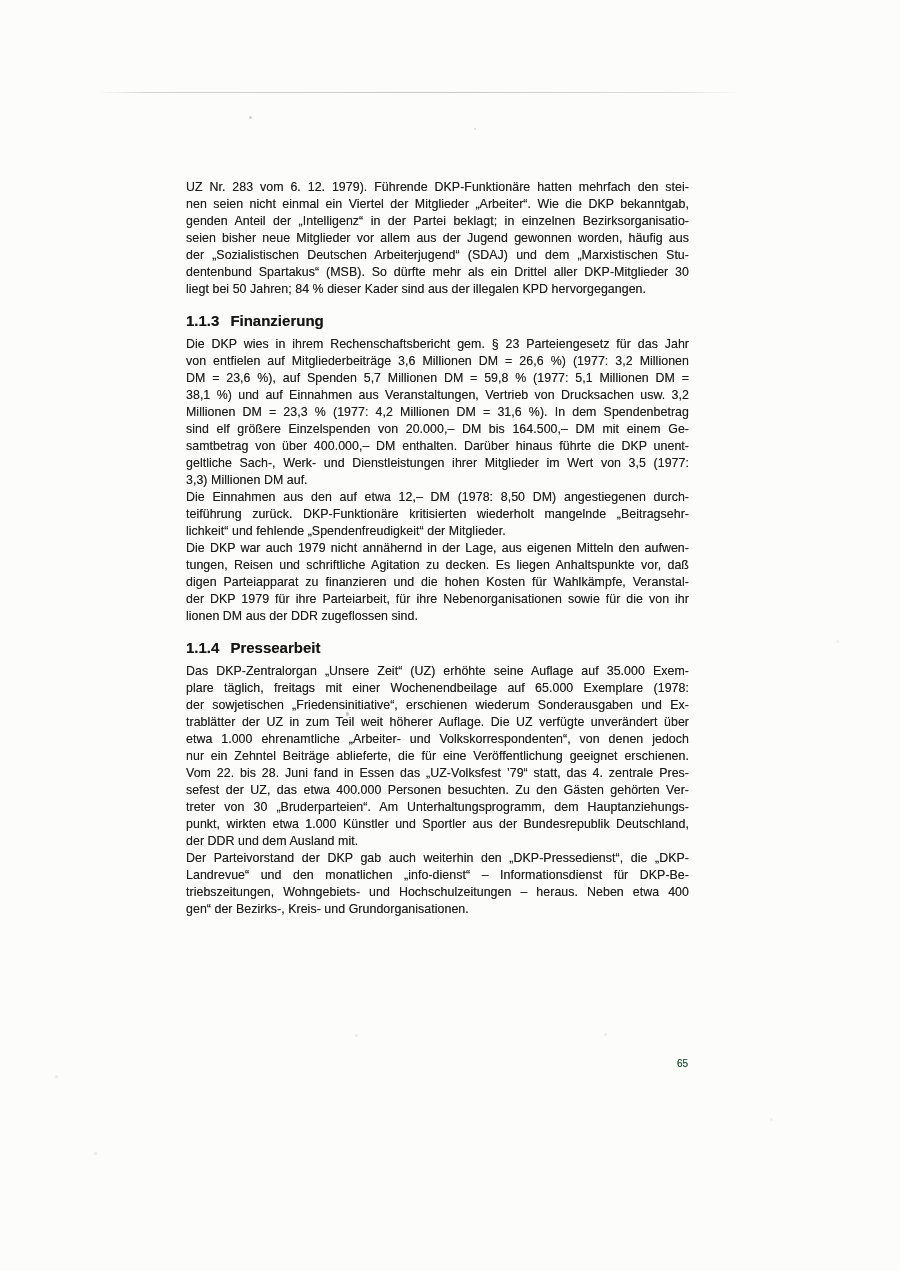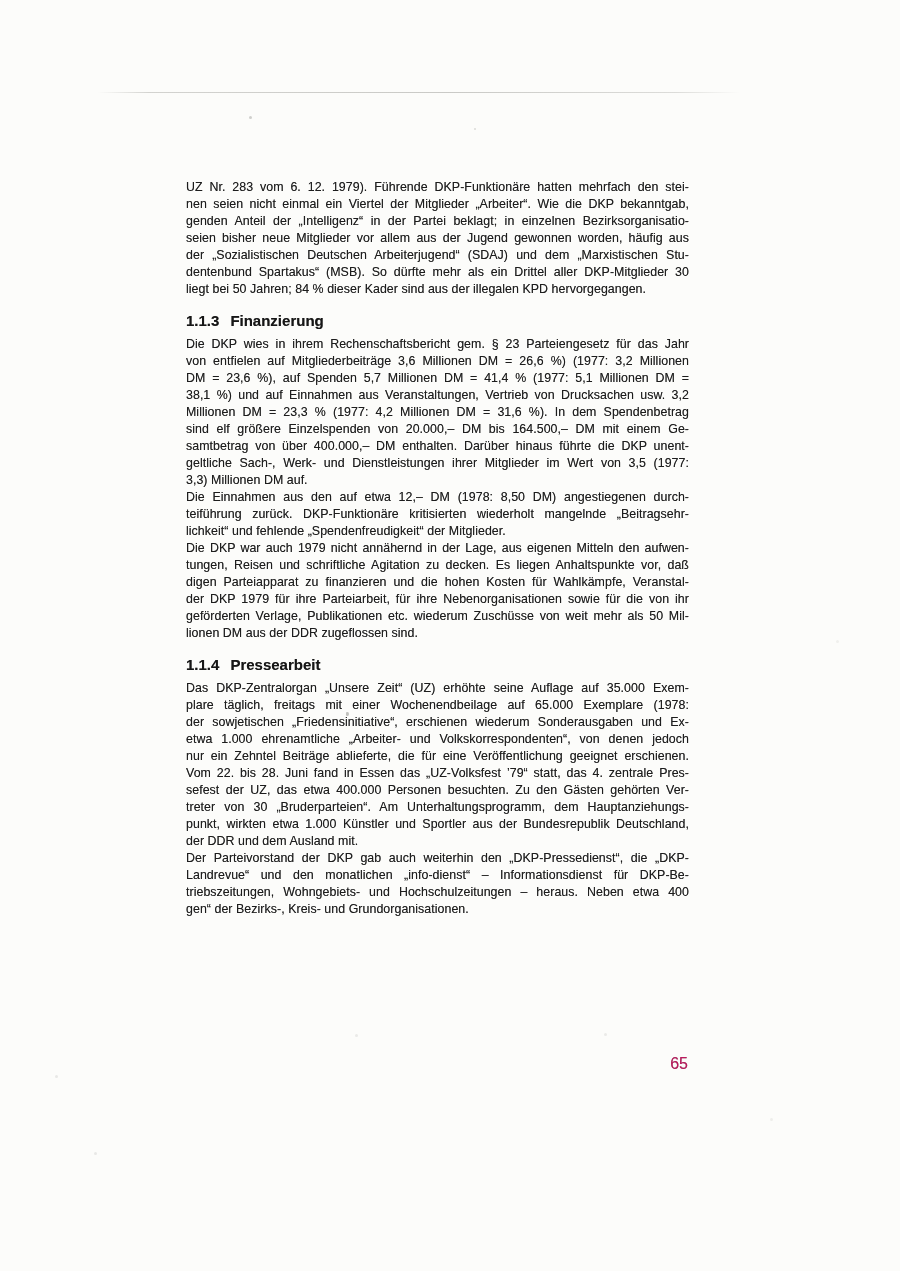--- a/index.html
+++ b/index.html
@@ -81,23 +81,23 @@
   }
   .heading .hnum {
     margin-right: 11px;
   }
   .page-number {
     position: absolute;
     left: 185px;
     top: 1055px;
     width: 503px;
     text-align: right;
-    font-size: 16px;
+    font-size: 10px;
     line-height: 17px;
-    color: #be185d;
+    color: #14532d;
     text-shadow: 0 0 0.35px rgba(30,30,30,0.5);
   }
 </style>
 </head>
 <body>
 
 <div class="scan-line"></div>
 
 <div class="speck s1"></div>
 <div class="speck s2"></div>
@@ -116,46 +116,46 @@
       <div class="line">genden Anteil der „Intelligenz“ in der Partei beklagt; in einzelnen Bezirksorganisatio-</div>
       <div class="line">seien bisher neue Mitglieder vor allem aus der Jugend gewonnen worden, häufig aus</div>
       <div class="line">der „Sozialistischen Deutschen Arbeiterjugend“ (SDAJ) und dem „Marxistischen Stu-</div>
       <div class="line">dentenbund Spartakus“ (MSB). So dürfte mehr als ein Drittel aller DKP-Mitglieder 30</div>
       <div class="line last">liegt bei 50 Jahren; 84 % dieser Kader sind aus der illegalen KPD hervorgegangen.</div>
     </div>
     <div class="heading"><span class="hnum">1.1.3</span><span class="htitle">Finanzierung</span></div>
     <div class="para">
       <div class="line">Die DKP wies in ihrem Rechenschaftsbericht gem. § 23 Parteiengesetz für das Jahr</div>
       <div class="line">von entfielen auf Mitgliederbeiträge 3,6 Millionen DM = 26,6 %) (1977: 3,2 Millionen</div>
-      <div class="line">DM = 23,6 %), auf Spenden 5,7 Millionen DM = 41,4 % (1977: 5,1 Millionen DM =</div>
+      <div class="line">DM = 23,6 %), auf Spenden 5,7 Millionen DM = 59,8 % (1977: 5,1 Millionen DM =</div>
       <div class="line">38,1 %) und auf Einnahmen aus Veranstaltungen, Vertrieb von Drucksachen usw. 3,2</div>
       <div class="line">Millionen DM = 23,3 % (1977: 4,2 Millionen DM = 31,6 %). In dem Spendenbetrag</div>
       <div class="line">sind elf größere Einzelspenden von 20.000,– DM bis 164.500,– DM mit einem Ge-</div>
       <div class="line">samtbetrag von über 400.000,– DM enthalten. Darüber hinaus führte die DKP unent-</div>
       <div class="line">geltliche Sach-, Werk- und Dienstleistungen ihrer Mitglieder im Wert von 3,5 (1977:</div>
       <div class="line last">3,3) Millionen DM auf.</div>
     </div>
     <div class="para">
       <div class="line">Die Einnahmen aus den auf etwa 12,– DM (1978: 8,50 DM) angestiegenen durch-</div>
       <div class="line">teiführung zurück. DKP-Funktionäre kritisierten wiederholt mangelnde „Beitragsehr-</div>
       <div class="line last">lichkeit“ und fehlende „Spendenfreudigkeit“ der Mitglieder.</div>
     </div>
     <div class="para">
       <div class="line">Die DKP war auch 1979 nicht annähernd in der Lage, aus eigenen Mitteln den aufwen-</div>
       <div class="line">tungen, Reisen und schriftliche Agitation zu decken. Es liegen Anhaltspunkte vor, daß</div>
       <div class="line">digen Parteiapparat zu finanzieren und die hohen Kosten für Wahlkämpfe, Veranstal-</div>
       <div class="line">der DKP 1979 für ihre Parteiarbeit, für ihre Nebenorganisationen sowie für die von ihr</div>
-      <div class="line">geförderten Verlage, Publikationen etc. wiederum Zuschüsse von weit mehr als 50 Mil-</div>
       <div class="line last">lionen DM aus der DDR zugeflossen sind.</div>
     </div>
     <div class="heading"><span class="hnum">1.1.4</span><span class="htitle">Pressearbeit</span></div>
     <div class="para">
       <div class="line">Das DKP-Zentralorgan „Unsere Zeit“ (UZ) erhöhte seine Auflage auf 35.000 Exem-</div>
       <div class="line">plare täglich, freitags mit einer Wochenendbeilage auf 65.000 Exemplare (1978:</div>
       <div class="line">der sowjetischen „Friedensinitiative“, erschienen wiederum Sonderausgaben und Ex-</div>
+      <div class="line">trablätter der UZ in zum Teil weit höherer Auflage. Die UZ verfügte unverändert über</div>
       <div class="line">etwa 1.000 ehrenamtliche „Arbeiter- und Volkskorrespondenten“, von denen jedoch</div>
       <div class="line">nur ein Zehntel Beiträge ablieferte, die für eine Veröffentlichung geeignet erschienen.</div>
       <div class="line">Vom 22. bis 28. Juni fand in Essen das „UZ-Volksfest ’79“ statt, das 4. zentrale Pres-</div>
       <div class="line">sefest der UZ, das etwa 400.000 Personen besuchten. Zu den Gästen gehörten Ver-</div>
       <div class="line">treter von 30 „Bruderparteien“. Am Unterhaltungsprogramm, dem Hauptanziehungs-</div>
       <div class="line">punkt, wirkten etwa 1.000 Künstler und Sportler aus der Bundesrepublik Deutschland,</div>
       <div class="line last">der DDR und dem Ausland mit.</div>
     </div>
     <div class="para">
       <div class="line">Der Parteivorstand der DKP gab auch weiterhin den „DKP-Pressedienst“, die „DKP-</div>

